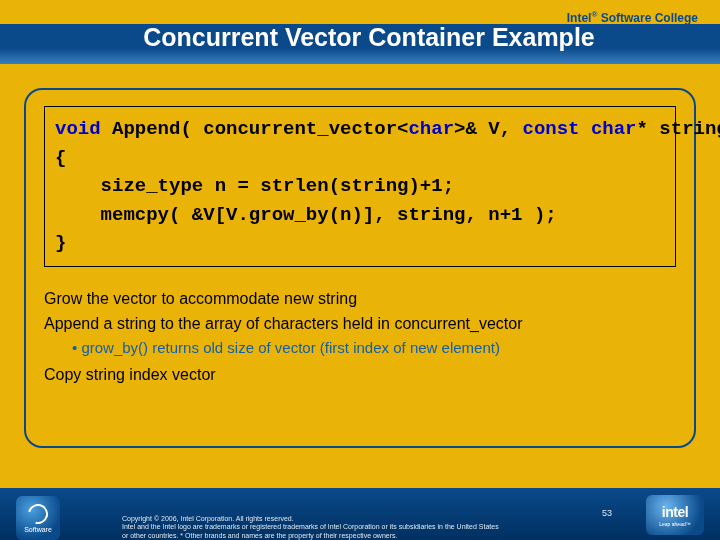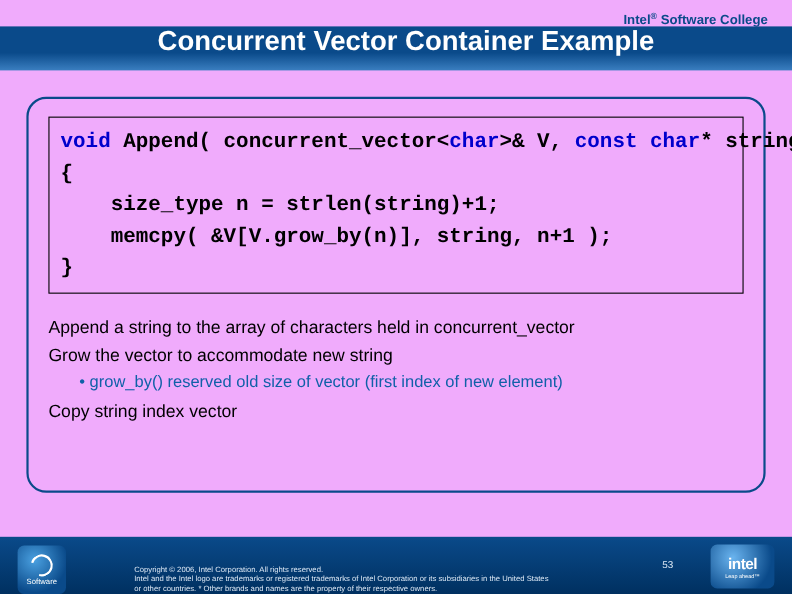--- a/index.html
+++ b/index.html
@@ -1,17 +1,17 @@
 <!DOCTYPE html>
 <html><head>
 <meta charset="utf-8">
 <style>
   * { margin: 0; padding: 0; box-sizing: border-box; }
   html, body { width: 720px; height: 540px; font-family: Verdana, Arial, sans-serif; background: #fff; overflow: hidden; }
-  .slide { width: 720px; height: 540px; position: relative; background: #f0abfc; }
+  .slide { width: 720px; height: 540px; position: relative; background: #eab308; }
   .brand { position: absolute; top: 10px; right: 22px; font-size: 12px; font-weight: bold; color: #0a4a8a; }
   .brand sup { font-size: 8px; }
   .title-bar { position: absolute; top: 24px; left: 0; width: 720px; height: 40px; background: linear-gradient(180deg, #0a4a8a 0%, #0a4a8a 60%, #3a7ec0 100%); display: flex; align-items: flex-start; justify-content: center; }
   .title-bar .title { color: #fff; font-size: 25px; font-weight: bold; padding-left: 18px; line-height: 30px; margin-top: -2px; }
   .content-box { position: absolute; top: 88px; left: 24px; width: 672px; height: 360px; border: 2px solid #0a4a8a; border-radius: 18px; padding: 16px 18px 12px 18px; }
   .code-box { border: 1px solid #000; padding: 8px 10px 8px 10px; font-family: "Courier New", monospace; font-size: 19px; font-weight: bold; line-height: 1.5; white-space: pre; margin-bottom: 20px; }
   .kw-blue { color: #0000cc; }
   .desc { font-size: 16px; line-height: 1.45; color: #000; }
   .desc p { margin-bottom: 2px; }
   .desc .bullet { margin-left: 28px; color: #1060a8; font-size: 15px; margin-top: 2px; margin-bottom: 4px; }
@@ -39,23 +39,23 @@
   </div>
 
   <div class="content-box">
     <div class="code-box"><span class="kw-blue">void</span><span> Append( concurrent_vector&lt;</span><span class="kw-blue">char</span><span>&gt;&amp; V, </span><span class="kw-blue">const char</span><span>* string)</span>
 <span>{</span>
 <span>    size_type n = strlen(string)+1;</span>
 <span>    memcpy( &amp;V[V.grow_by(n)], string, n+1 );</span>
 <span>}</span></div>
 
     <div class="desc">
+      <p>Grow the vector to accommodate new string</p>
       <p>Append a string to the array of characters held in concurrent_vector</p>
-      <p>Grow the vector to accommodate new string</p>
-      <p class="bullet">grow_by() reserved old size of vector (first index of new element)</p>
+      <p class="bullet">grow_by() returns old size of vector (first index of new element)</p>
       <p>Copy string index vector</p>
     </div>
   </div>
 
   <div class="footer">
     <div class="footer-left-badge">
       <div class="swirl"></div>
       <span>Software</span>
     </div>
     <div class="footer-text">

